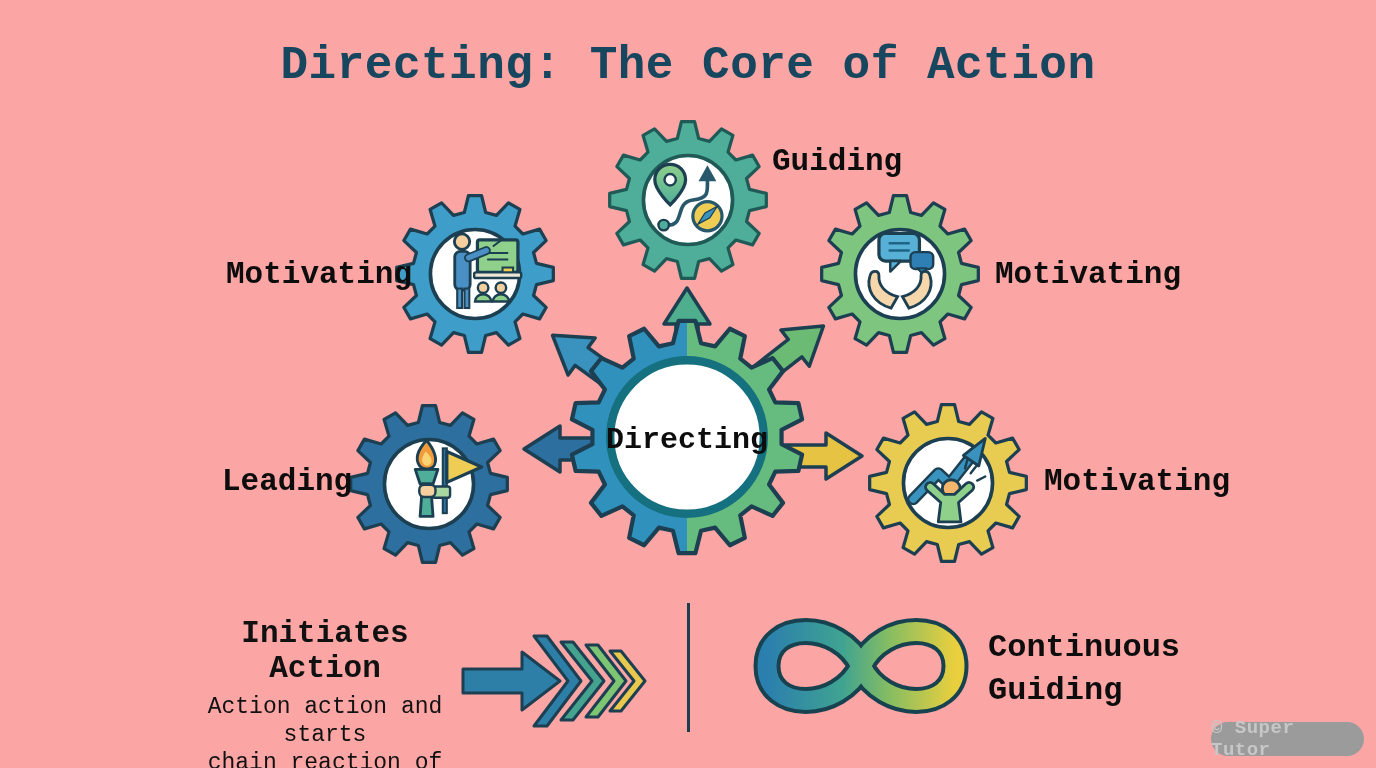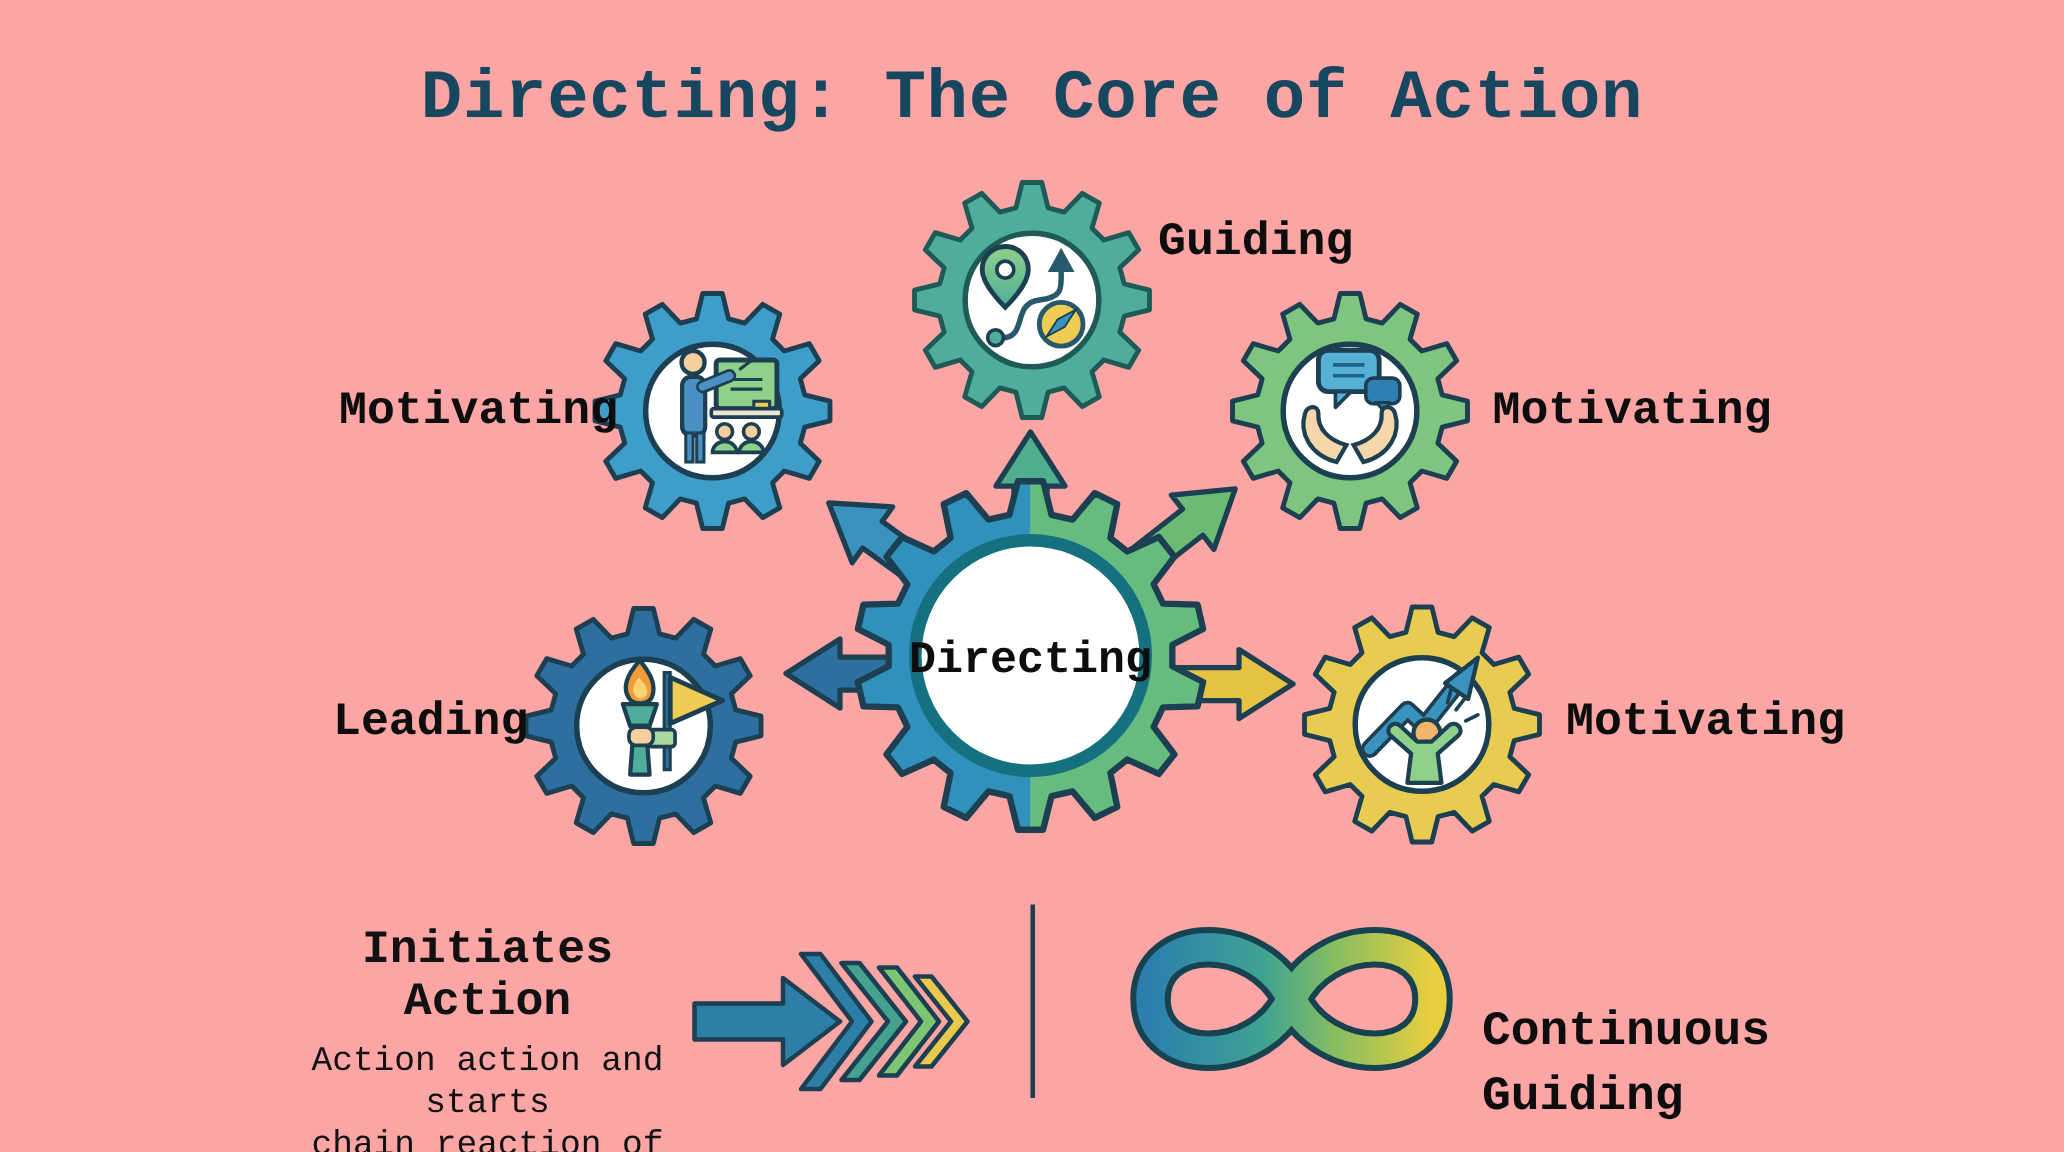--- a/index.html
+++ b/index.html
@@ -8,21 +8,21 @@
   .abs{position:absolute;}
   .title{position:absolute;top:40px;left:0;right:0;text-align:center;
          font-size:46px;font-weight:bold;color:#17465f;letter-spacing:.5px;}
   .gear-label{position:absolute;font-size:31px;font-weight:bold;color:#0d0d0d;white-space:nowrap;}
   svg.layer{position:absolute;left:0;top:0;pointer-events:none;}
   svg.gear{position:absolute;}
   .ia-block{position:absolute;left:190px;top:616px;width:270px;text-align:center;color:#111;}
   .ia-head{font-size:31px;font-weight:bold;margin:0 0 7px 0;}
   .ia-sub{font-size:23px;line-height:28px;}
   .cp-block{position:absolute;left:988px;top:626px;color:#0d0d0d;
-            font-size:32px;font-weight:bold;line-height:43px;margin-top:40px;}
+            font-size:32px;font-weight:bold;line-height:43px;}
   .divider{position:absolute;left:687px;top:603px;width:3px;height:129px;background:#1d3c4f;}
   .watermark{position:absolute;left:1211px;top:722px;width:153px;height:34px;border-radius:17px;
              background:#9b9b9b;color:#c7c7c7;font-size:19px;font-weight:bold;
              display:flex;align-items:center;justify-content:center;letter-spacing:.5px;}
 </style>
 </head>
 <body>
 
 <div class="canvas">
 
@@ -180,14 +180,15 @@
     </defs>
     <path d="M118,60 C96,14 24,14 24,60 C24,106 96,106 118,60 C140,14 212,14 212,60 C212,106 140,106 118,60 Z" fill="none" stroke="#17424f" stroke-width="27"></path>
     <path d="M118,60 C96,14 24,14 24,60 C24,106 96,106 118,60 C140,14 212,14 212,60 C212,106 140,106 118,60 Z" fill="none" stroke="url(#infGrad)" stroke-width="19"></path>
   </svg>
 
   <div class="cp-block">
     <div>Continuous</div>
     <div>Guiding</div>
   </div>
 
+  <div class="watermark">© Super Tutor</div>
 
 </div>
 
 </body></html>

